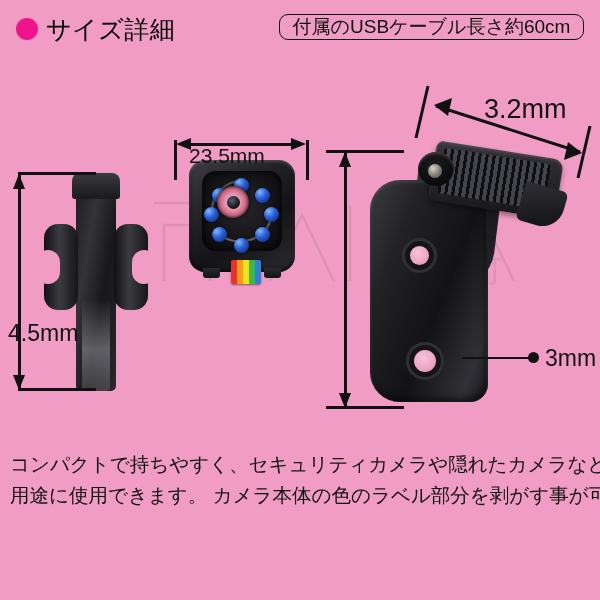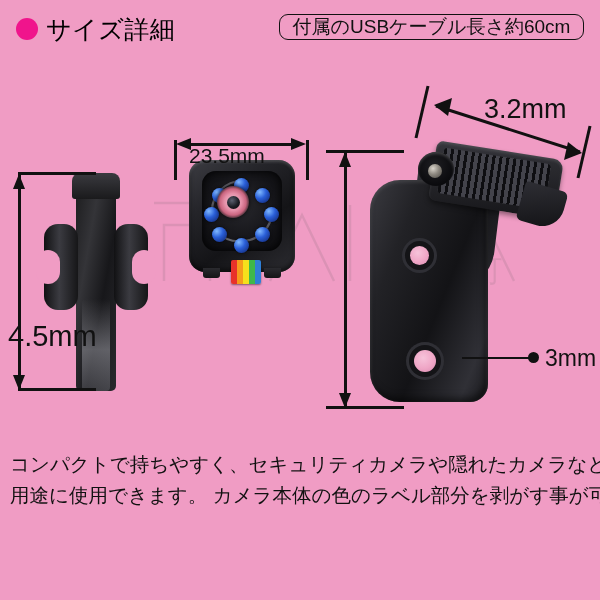--- a/index.html
+++ b/index.html
@@ -209,21 +209,21 @@
     <div class="wing wing-r"></div>
   </div>
 
   <div class="ext" style="left:18px;top:174px;width:2.5px;height:216px;"></div>
   <div class="ext" style="left:18px;top:172px;width:78px;height:2.5px;"></div>
   <div class="ext" style="left:18px;top:388px;width:78px;height:2.5px;"></div>
   <svg style="position:absolute;left:11px;top:172px;width:16px;height:220px;">
     <polygon points="8,2 2,17 14,17" fill="#111"></polygon>
     <polygon points="8,218 2,203 14,203" fill="#111"></polygon>
   </svg>
-  <div class="dimtxt" style="left:8px;top:320px;font-size:29px;text-align:right;">4.5mm</div>
+  <div class="dimtxt" style="left:8px;top:320px;font-size:23px;text-align:right;">4.5mm</div>
 
   <div class="cube">
     <div class="cube-body">
       <div class="cube-inner"></div>
       <svg class="arcs" viewBox="0 0 80 80">
         <path d="M10 40 A30 30 0 0 1 40 10" stroke="#8f8f99" stroke-width="2.2" fill="none" opacity=".55"></path>
         <path d="M70 40 A30 30 0 0 1 40 70" stroke="#8f8f99" stroke-width="2.2" fill="none" opacity=".55"></path>
         <path d="M16 62 A30 30 0 0 0 40 70" stroke="#b9b9c2" stroke-width="2" fill="none" opacity=".5"></path>
       </svg>
 

